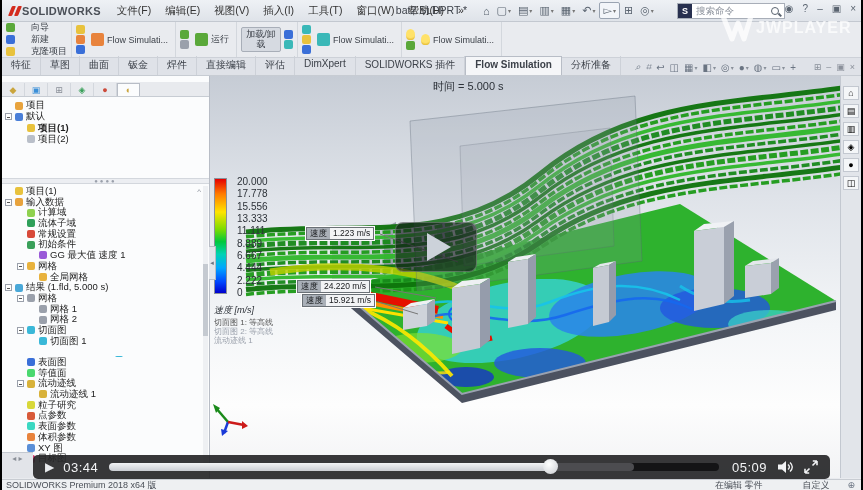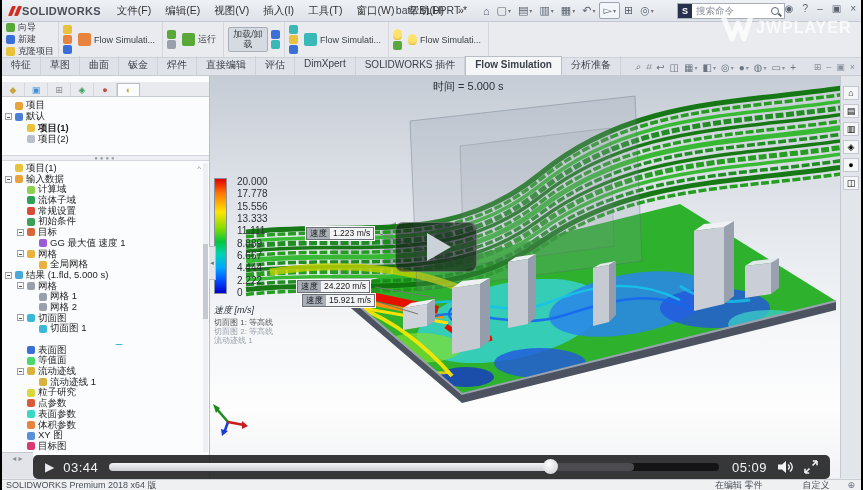--- a/index.html
+++ b/index.html
@@ -25,21 +25,21 @@
   .search .ph { flex:1; color:#8a909a; font-size:9.5px; padding-left:4px; }
   .mag { width:8px; height:8px; border:1.5px solid #5a6470; border-radius:50%; position:relative; margin-right:5px; }
   .mag::after { content:""; position:absolute; left:6px; top:6px; width:4px; height:1.5px; background:#5a6470; transform:rotate(45deg); }
   .winctl { position:absolute; right:2px; top:2px; display:flex; gap:3px; color:#5a6470; }
   .winctl span { font-size:10px; padding:1px 3px; }
 
   
   .ribbon { position:absolute; left:0; top:22px; width:100%; height:36px; background:#e9ebef; border-bottom:1px solid #cdd1d8; display:flex; align-items:stretch; font-size:9px; color:#3c4149; }
   .rg { display:flex; align-items:center; gap:3px; padding:1px 4px; border-right:1px solid #d3d7dd; }
   .rcol { display:flex; flex-direction:column; justify-content:center; gap:1px; }
-  .rrow { display:flex; align-items:center; gap:3px; height:11px; white-space:nowrap; }
+  .rrow { display:flex; align-items:center; gap:16px; height:11px; white-space:nowrap; }
   .mini { width:9px; height:9px; border-radius:2px; display:inline-block; flex:none; }
   .mini.big { width:13px; height:13px; }
   .m-grn{background:#5aa83a;} .m-blu{background:#3a6fd8;} .m-yel{background:#e8c23d;} .m-org{background:#e8833d;} .m-tea{background:#3ab8b8;} .m-gry{background:#9aa0ab;}
   .rbtn { display:flex; align-items:center; gap:3px; padding:2px 3px; border-radius:2px; white-space:nowrap; }
   .rbtn.two { width:40px; white-space:normal; text-align:center; line-height:1.1; }
   .rbtn.pressed { background:#d6dae1; border:1px solid #a8aeb8; }
   .bulb { width:9px; height:11px; background:radial-gradient(circle at 50% 35%, #ffe26a 55%, #d8a816 100%); border-radius:50% 50% 40% 40%; }
 
   
   .tabrow { position:absolute; left:0; top:58px; width:100%; height:18px; background:#dfe2e8; border-bottom:1px solid #c7ccd3; display:flex; align-items:flex-end; font-size:10px; color:#3c4149; }
@@ -51,21 +51,21 @@
   .docwin { margin-left:auto; margin-right:6px; margin-bottom:3px; display:flex; gap:5px; color:#8a909a; font-size:9px; }
 
   
   .main { position:absolute; left:0; top:76px; width:100%; height:402px; display:flex; }
 
   
   .panel { width:208px; background:#fbfcfd; border-right:1px solid #b8bdc6; position:relative; font-size:9.5px; color:#222; }
   .ptabs { display:flex; height:15px; background:#e8eaee; border-bottom:1px solid #c7ccd3; padding-top:1px; margin-top:6px; }
   .ptab { width:23px; display:flex; align-items:center; justify-content:center; font-size:9px; border-right:1px solid #d3d7dd; }
   .ptab.active { background:#fbfcfd; border:1px solid #b8bdc6; border-bottom:none; }
-  .tree1 { height:58px; padding-top:3px; }
+  .tree1 { height:81px; padding-top:3px; }
   .splitter { height:6px; background:#eceef2; border-top:1px solid #d3d7dd; border-bottom:1px solid #d3d7dd; text-align:center; color:#9aa0ab; font-size:6px; line-height:5px; letter-spacing:2px; }
   .tree2 { position:relative; padding-top:2px; }
   .trow { display:flex; align-items:center; gap:3px; height:10.7px; line-height:10.7px; white-space:nowrap; overflow:hidden; }
   .tree1 .trow { height:11.2px; }
   .trow.bold { font-weight:bold; }
   .exp-box { width:7px; height:7px; flex:none; border:1px solid #9aa0ab; background:#fff; position:relative; visibility:hidden; }
   .trow.exp .exp-box { visibility:visible; }
   .exp-box::after { content:""; position:absolute; left:1px; top:2.5px; width:3px; height:1px; background:#555; }
   .ticon { width:8px; height:8px; flex:none; border-radius:2px; background:#caa53d; }
   .t2-collapse { position:absolute; right:8px; top:3px; color:#8a909a; font-size:8px; }
@@ -405,25 +405,20 @@
             </div>
             <div class="trow" style="padding-left: 15px;">
               <span class="exp-box"></span>
               <span class="ticon" style="background: rgb(216, 74, 58);"></span>
               <span>常规设置</span>
             </div>
             <div class="trow" style="padding-left: 15px;">
               <span class="exp-box"></span>
               <span class="ticon" style="background: rgb(58, 160, 90);"></span>
               <span>初始条件</span>
-            </div>
-            <div class="trow exp" style="padding-left: 15px;">
-              <span class="exp-box"></span>
-              <span class="ticon" style="background: rgb(216, 102, 58);"></span>
-              <span>目标</span>
             </div>
             <div class="trow" style="padding-left: 27px;">
               <span class="exp-box"></span>
               <span class="ticon" style="background: rgb(154, 90, 216);"></span>
               <span>GG 最大值 速度 1</span>
             </div>
             <div class="trow exp" style="padding-left: 15px;">
               <span class="exp-box"></span>
               <span class="ticon" style="background: rgb(232, 178, 61);"></span>
               <span>网格</span>

